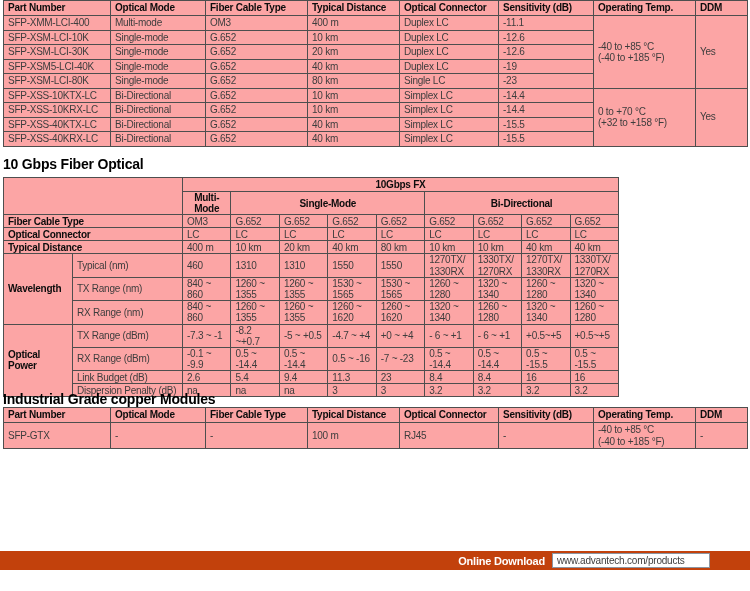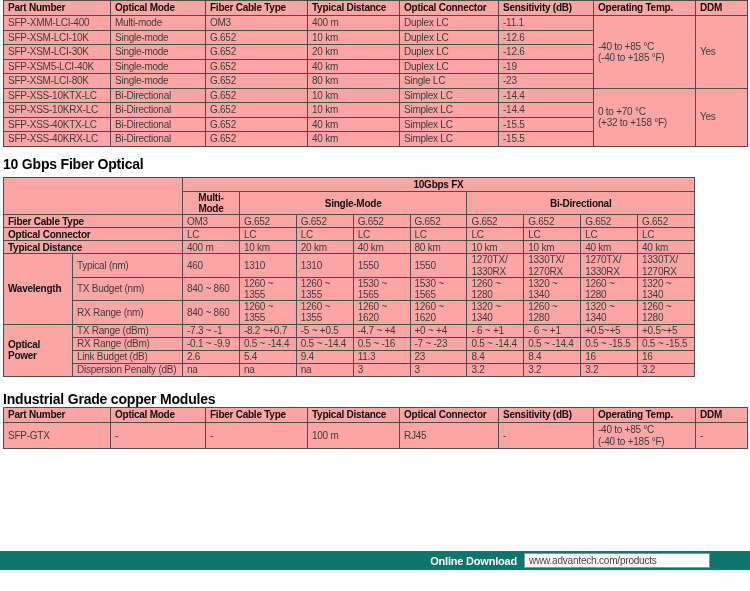--- a/index.html
+++ b/index.html
@@ -1,19 +1,19 @@
 <!DOCTYPE html>
 <html><head>
 <meta charset="utf-8">
 <style>
   * { margin:0; padding:0; box-sizing:border-box; }
   html,body { width:750px; height:591px; background:#ffffff; overflow:hidden; }
   body { font-family:"Liberation Sans","DejaVu Sans",sans-serif; color:#3d3d3d; position:relative; }
 
-  .sect { position:absolute; left:3px; width:692px; }
+  .sect { position:absolute; left:3px; width:616px; }
   .sect-title { position:absolute; left:3px; font-size:14px; font-weight:bold; color:#000;
                 letter-spacing:-0.2px; }
 
   table { border-collapse:collapse; table-layout:fixed; width:744px; background:#fca5a5; }
   td,th { border:1px solid #4e4e4e; font-size:10px; padding:0 4px; vertical-align:middle;
           text-align:left; letter-spacing:-0.25px; overflow:hidden; white-space:pre-line;
           line-height:1.12; color:#3d3d3d; }
   th { font-weight:bold; color:#0d0d0d; }
   .center { text-align:center; }
 
@@ -29,21 +29,21 @@
 
   #sect3-title { top:391px; }
   #table3 { position:absolute; top:407px; }
   #table3 tr.hdr { height:15px; }
   #table3 tr.row { height:26px; }
 
   .banner { position:absolute; top:551px; left:0; width:750px; height:19px;
             display:flex; align-items:center; justify-content:flex-end;
             padding-right:40px; gap:7px; }
   .banner-label { color:#ffffff; font-size:11px; font-weight:bold; letter-spacing:-0.2px; }
-  .banner-box { width:186px; height:15px; background:#ffffff; border:1px solid #8b95a1;
+  .banner-box { width:158px; height:15px; background:#ffffff; border:1px solid #8b95a1;
                 font-size:10px; color:#3d3d3d; line-height:13px; padding:0 4px;
                 letter-spacing:-0.2px; white-space:nowrap; }
 </style>
 </head>
 <body>
 
 <table id="table1" class="sect">
   <colgroup>
     <col style="width:107px">
       <col style="width:95px">
@@ -218,21 +218,21 @@
         <td>1270TX/
 1330RX</td>
         <td>1330TX/
 1270RX</td>
         <td>1270TX/
 1330RX</td>
         <td>1330TX/
 1270RX</td>
       </tr>
       <tr class="row">
-        <td>TX Budget (nm)</td>
+        <td>TX Range (nm)</td>
         <td>840 ~ 860</td>
         <td>1260 ~ 1355</td>
         <td>1260 ~ 1355</td>
         <td>1530 ~ 1565</td>
         <td>1530 ~ 1565</td>
         <td>1260 ~ 1280</td>
         <td>1320 ~ 1340</td>
         <td>1260 ~ 1280</td>
         <td>1320 ~ 1340</td>
       </tr>
@@ -331,16 +331,16 @@
         <td>100 m</td>
         <td>RJ45</td>
         <td>-</td>
         <td>-40 to +85 °C
 (-40 to +185 °F)</td>
         <td>-</td>
       </tr>
     </tbody>
 </table>
 
-<div class="banner" style="background: #0f766e;">
+<div class="banner" style="background: #c2410c;">
   <span class="banner-label">Online Download</span>
   <span class="banner-box">www.advantech.com/products</span>
 </div>
 
 </body></html>

